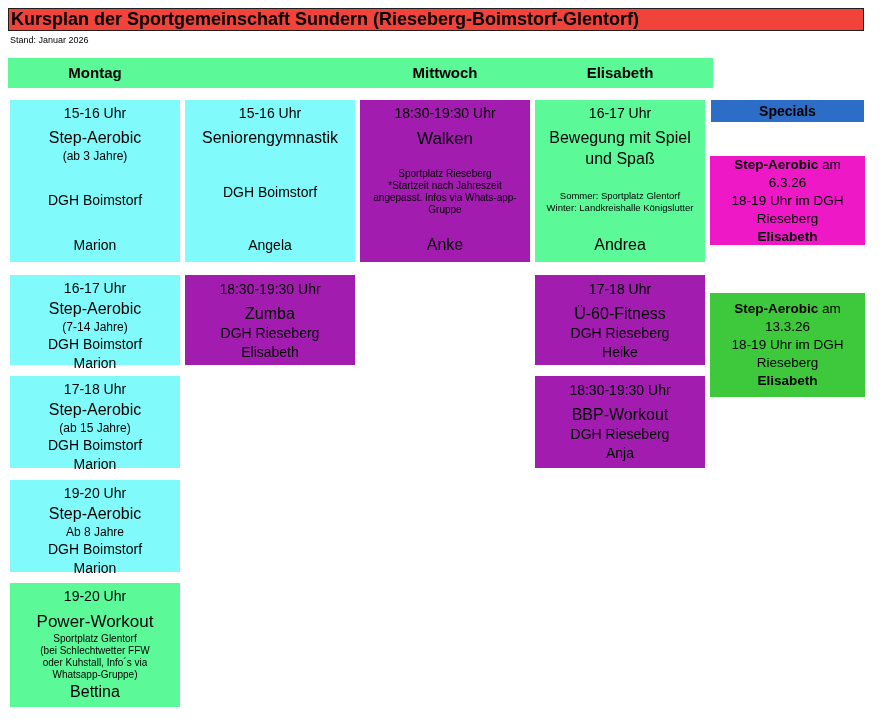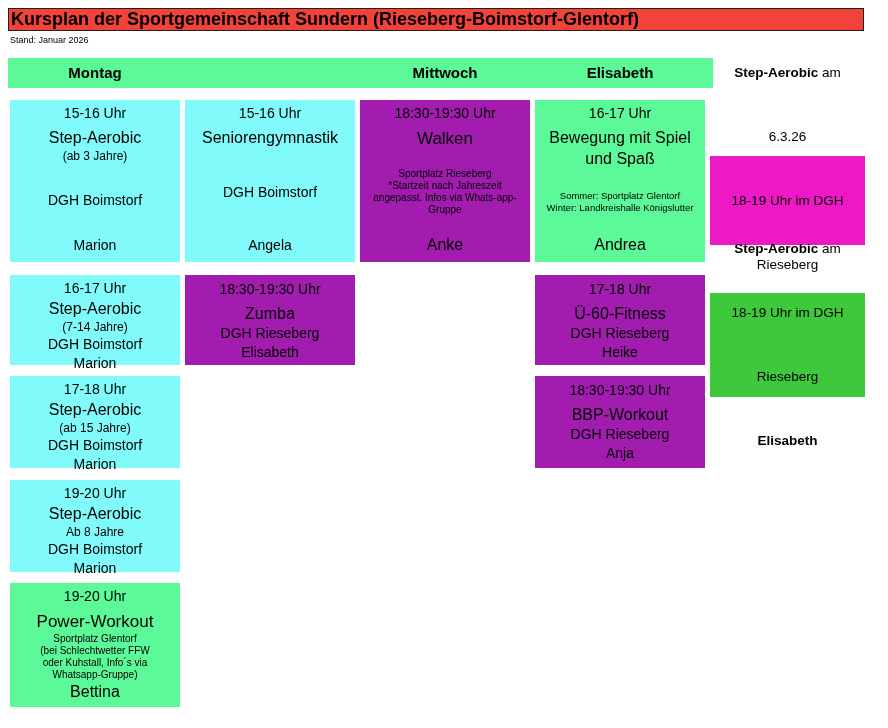--- a/index.html
+++ b/index.html
@@ -43,21 +43,21 @@
   .stack5 .loc{line-height:19px;}
   .stack5 .trainer{line-height:18px;}
   .mid4{padding-top:5px;padding-bottom:5px;}
 
   
   .specials{position:absolute;left:711px;top:100px;width:153px;height:22px;
             background:#2C6EC7;text-align:center;font-weight:bold;font-size:14px;
             line-height:22px;}
   .special{position:absolute;left:710px;width:155px;display:flex;flex-direction:column;
            justify-content:center;text-align:center;font-size:13.5px;line-height:18px;
-           box-sizing:border-box;gap:46px;}
+           box-sizing:border-box;}
   .magenta{background:#EF18C6;}
   .bgreen{background:#3EC93C;}
   .b{font-weight:bold;}
 </style>
 </head>
 <body>
 
 <div class="page">
 
   <div class="title-bar">
@@ -163,33 +163,35 @@
 
   <div class="cell yellow mid4" style="left:535px;top:376px;width:170px;height:92px">
     <div class="time">18:30-19:30 Uhr</div>
     <div class="sp"></div>
     <div class="title">BBP-Workout</div>
     <div class="sp"></div>
     <div class="loc">DGH Rieseberg</div>
     <div class="trainer">Anja</div>
   </div>
 
+  <div class="specials">Specials</div>
 
   <div class="special magenta" style="top:156px;height:89px">
     <div>
       <span class="b">Step-Aerobic</span><span> am</span>
     </div>
     <div>6.3.26</div>
     <div>18-19 Uhr im DGH</div>
     <div>Rieseberg</div>
     <div class="b">Elisabeth</div>
   </div>
 
   <div class="special bgreen" style="top:293px;height:104px">
     <div>
       <span class="b">Step-Aerobic</span><span> am</span>
     </div>
+    <div>13.3.26</div>
     <div>18-19 Uhr im DGH</div>
     <div>Rieseberg</div>
     <div class="b">Elisabeth</div>
   </div>
 
 </div>
 
 </body></html>

